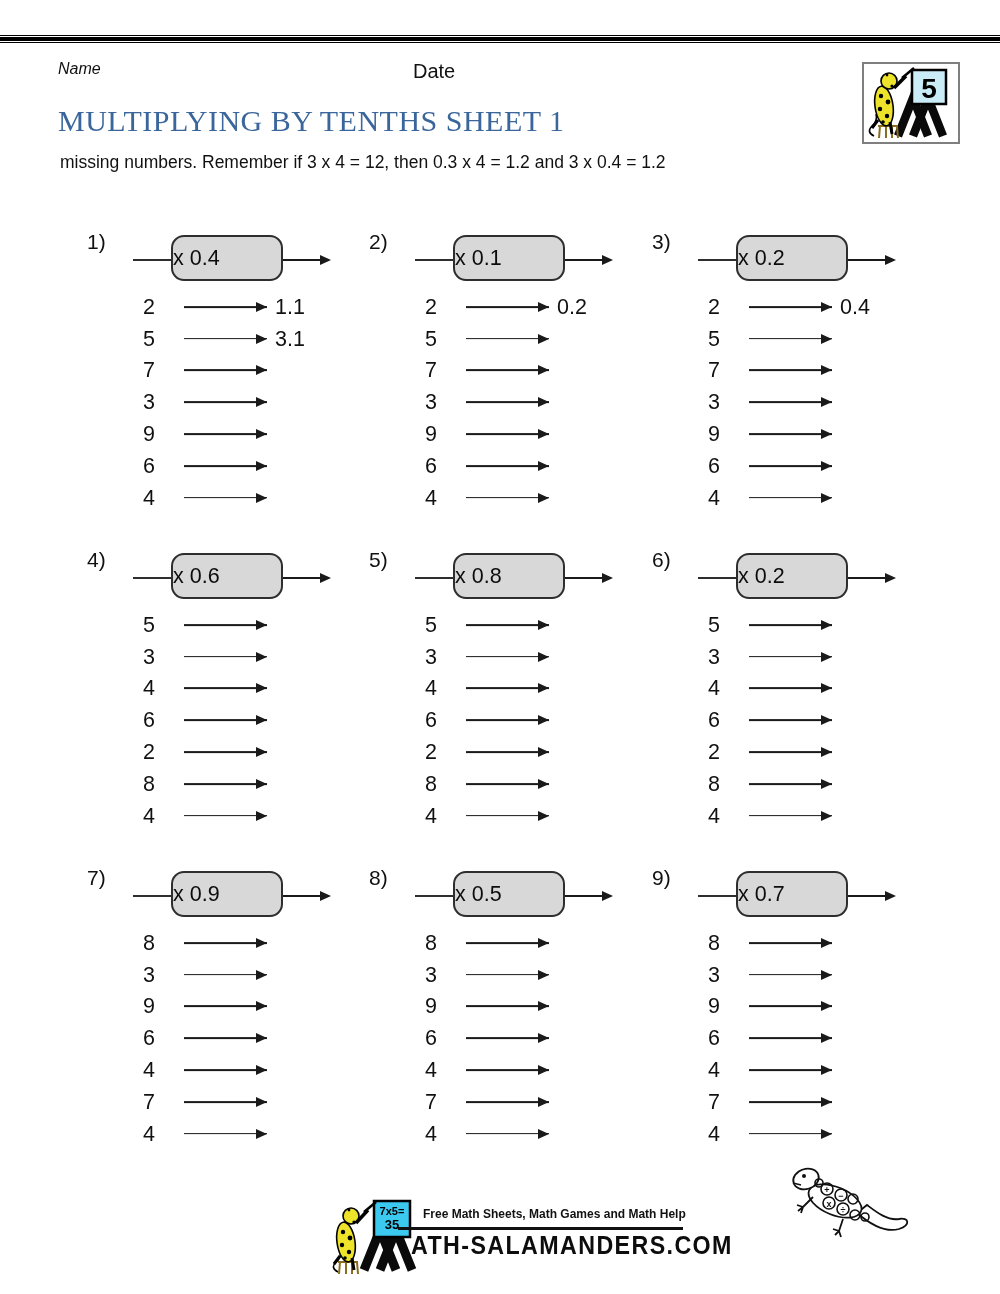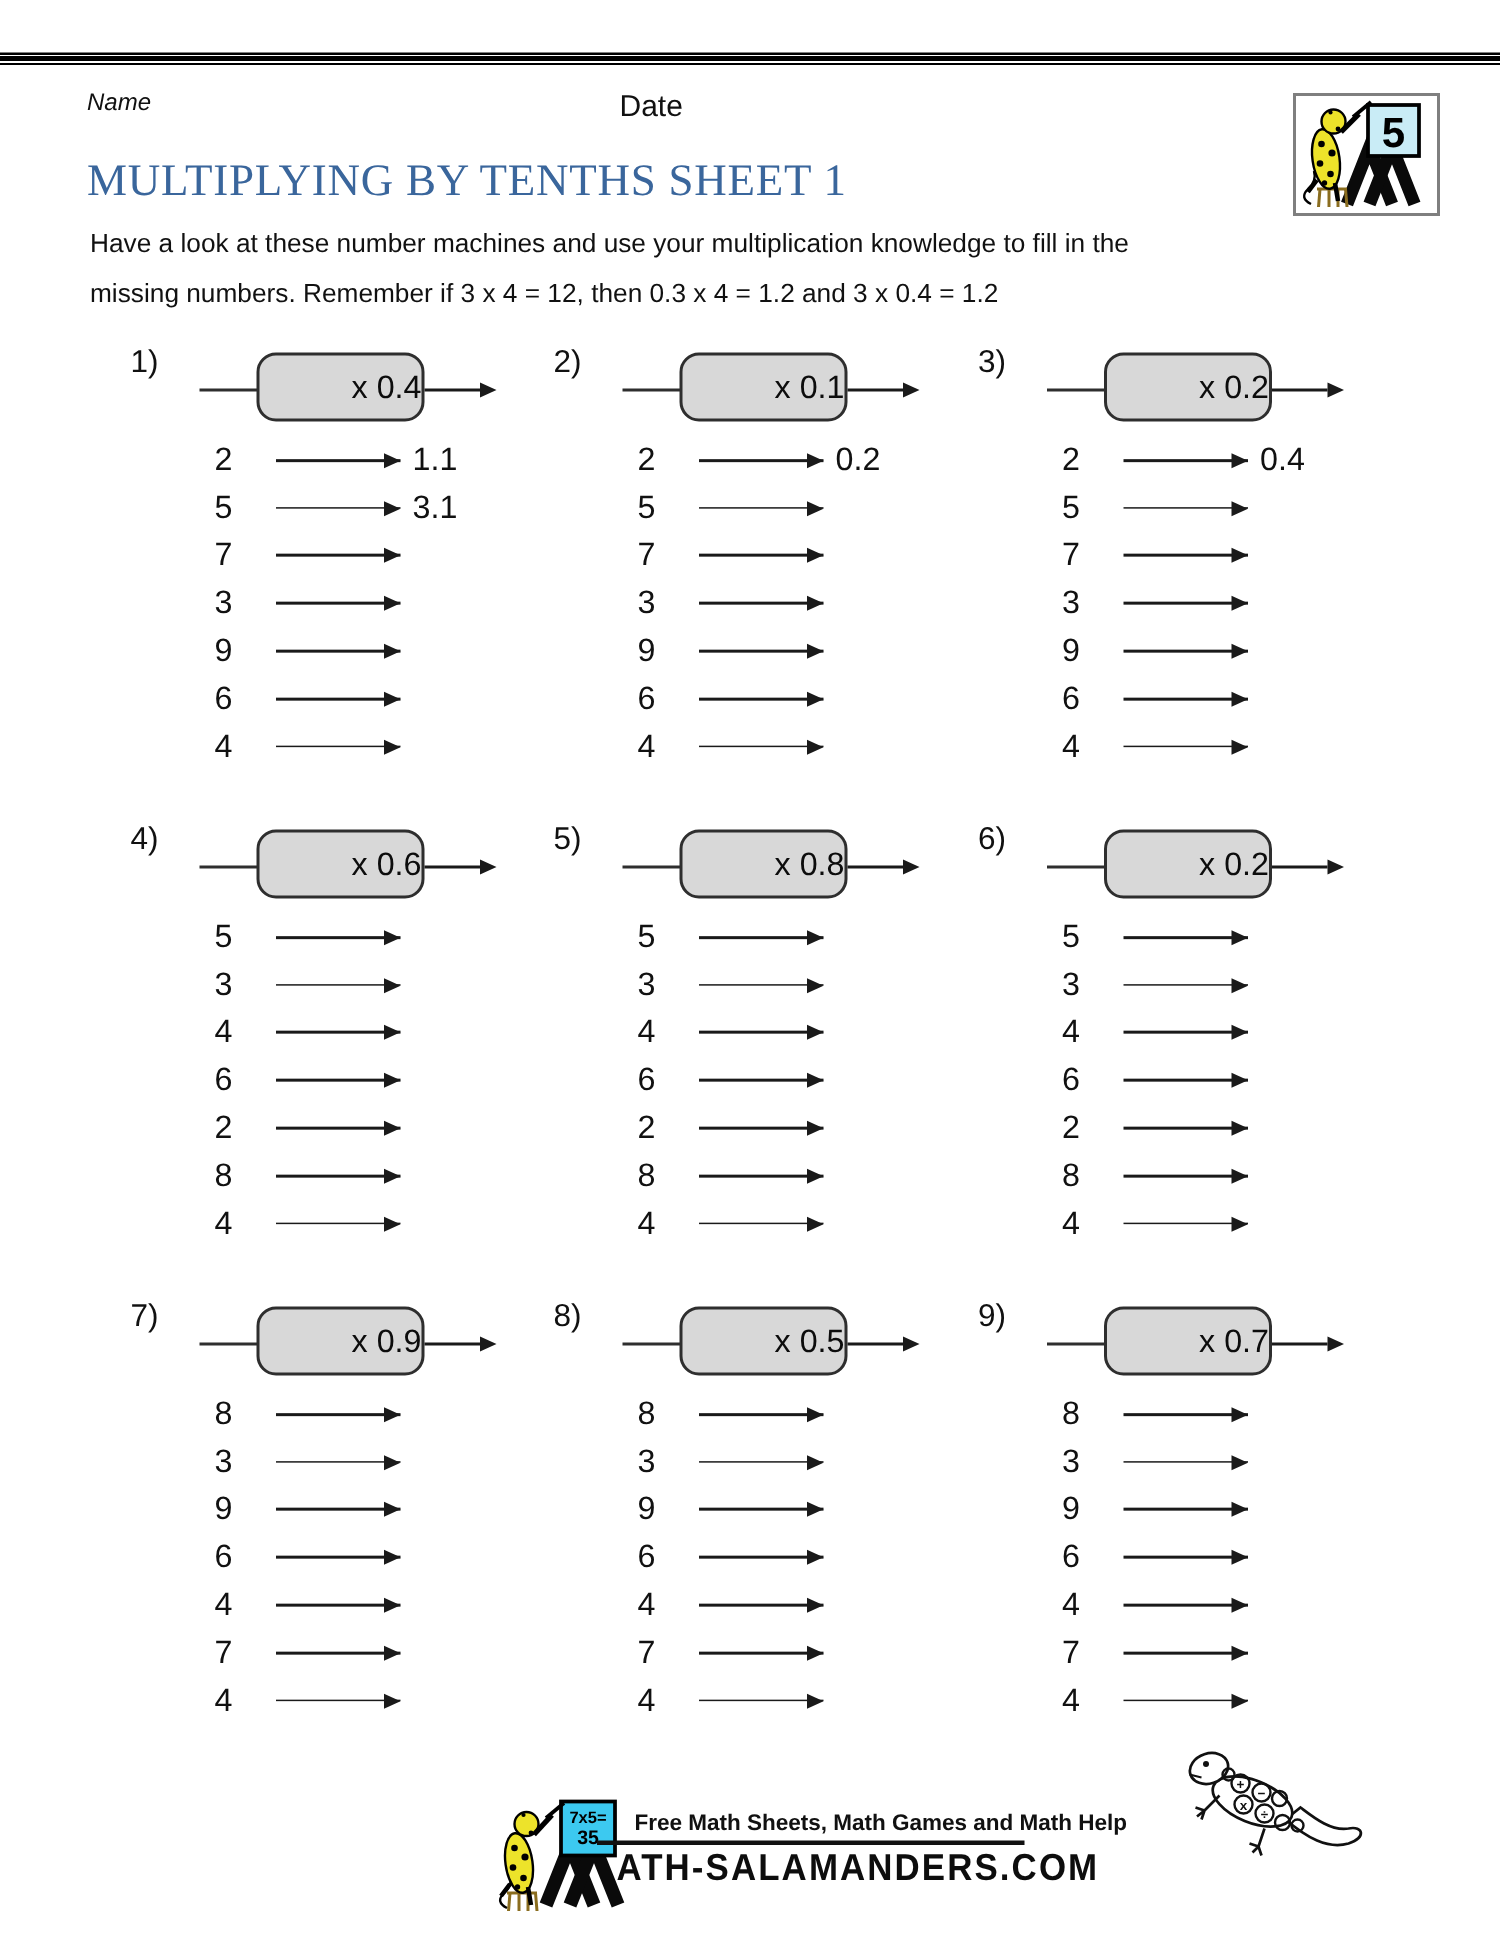--- a/index.html
+++ b/index.html
@@ -25,21 +25,21 @@
   }
   .instructions { position:absolute; left:60px; top:146px; font-size:17.5px; line-height:33px; color:#111; }
 
   .problems-grid { position:absolute; left:0; top:0; width:1000px; height:1294px; }
   .problem { position:absolute; width:280px; height:300px; }
   .plabel { position:absolute; left:2px; top:4px; font-size:21px; }
   .m-in { position:absolute; left:48px; top:33px; width:39px; height:2px; background:#2e2e2e; }
   .m-box {
     position:absolute; left:86px; top:9px; width:112px; height:46px; box-sizing:border-box;
     background:var(--machine-fill); border:2.5px solid var(--machine-border); border-radius:13px;
-    display:flex; align-items:center; justify-content:flex-end; font-size:21.5px; color:#0c0c0c;
+    display:flex; align-items:center; justify-content:flex-start; font-size:21.5px; color:#0c0c0c;
   }
   .m-out { position:absolute; left:198px; top:33px; width:37px; height:2px; background:#1a1a1a; }
   .m-out::after {
     content:""; position:absolute; right:-11px; top:-4.5px;
     border-left:11px solid #1a1a1a; border-top:5.5px solid transparent; border-bottom:5.5px solid transparent;
   }
   .rows { position:absolute; left:0; top:65px; width:280px; }
   .iorow { position:relative; height:31.8px; }
   .inp {
     position:absolute; left:44px; width:40px; text-align:center; font-size:21.5px;
@@ -47,21 +47,21 @@
   }
   .io-arrow { position:absolute; left:99px; width:83px; height:1.8px; background:#1a1a1a; top:50%; transform:translateY(-50%); }
   .io-arrow::after {
     content:""; position:absolute; right:0; top:-4.1px;
     border-left:11px solid #1a1a1a; border-top:5px solid transparent; border-bottom:5px solid transparent;
   }
   .outp { position:absolute; left:190px; font-size:21.5px; top:50%; transform:translateY(-50%); white-space:nowrap; }
 
   
   .footer-logo { position:absolute; left:330px; top:1196px; width:98px; height:80px;text-align:right; }
-  .footer-tagline { position:absolute; left:423px; top:1207px; font-size:15px; font-weight:bold; white-space:nowrap; }
+  .footer-tagline { position:absolute; left:423px; top:1207px; font-size:12px; font-weight:bold; white-space:nowrap; }
   .footer-rule { position:absolute; left:398px; top:1227px; width:285px; height:3px; background:#111; }
   .footer-brand {
     position:absolute; left:411px; top:1231px; font-size:25px; font-weight:bold;
     letter-spacing:1.5px; transform:scaleX(0.93); transform-origin:left top; white-space:nowrap; color:#0d0d0d;
   }
   .footer-salamander { position:absolute; left:785px; top:1163px; width:145px; height:85px; }
 
   svg text { font-family:"Liberation Sans", sans-serif; }
 </style>
 </head>
@@ -108,21 +108,20 @@
           <circle cx="19" cy="58" r="1.8"></circle>
           <circle cx="28" cy="22" r="1.6"></circle>
       </g>
     </g>
   </svg>
 </div>
 
 <div class="page-title">MULTIPLYING BY TENTHS SHEET 1</div>
 
 <div class="instructions">
-  <div>Have a look at these number machines and use your multiplication knowledge to fill in the</div>
   <div>missing numbers. Remember if 3 x 4 = 12, then 0.3 x 4 = 1.2 and 3 x 0.4 = 1.2</div>
 </div>
 
 <div class="problems-grid">
   <div class="problem" style="left: 85px; top: 226px;">
     <div class="plabel">1)</div>
     <div class="m-in"></div>
     <div class="m-box">
       <span class="mlabel">x 0.4</span>
     </div>

